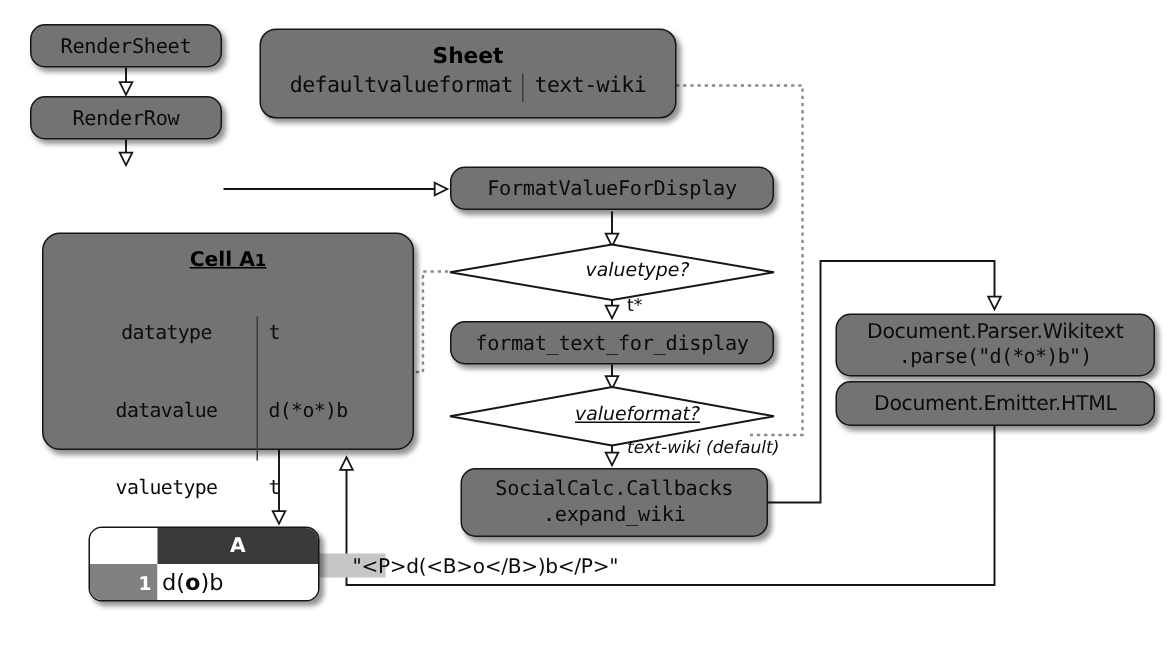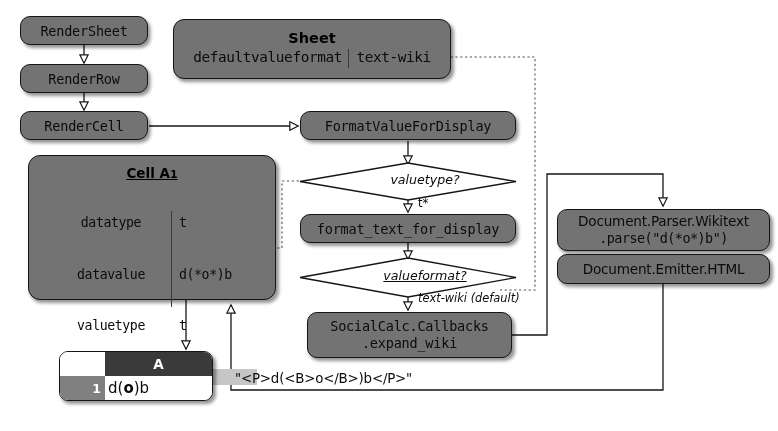--- a/index.html
+++ b/index.html
@@ -222,23 +222,20 @@
   </svg>
 
   <div class="node" id="n-rendersheet">
     <span class="mono">RenderSheet</span>
   </div>
 
   <div class="node" id="n-renderrow">
     <span class="mono">RenderRow</span>
   </div>
 
-  <div class="node" id="n-rendercell">
-    <span class="mono">RenderCell</span>
-  </div>
 
   <div class="node" id="n-sheet">
     <div class="sheet-title">Sheet</div>
     <div class="sheet-row">
       <span class="sheet-key">defaultvalueformat</span>
       <span class="sheet-div"></span>
       <span class="sheet-val">text-wiki</span>
     </div>
   </div>
 

